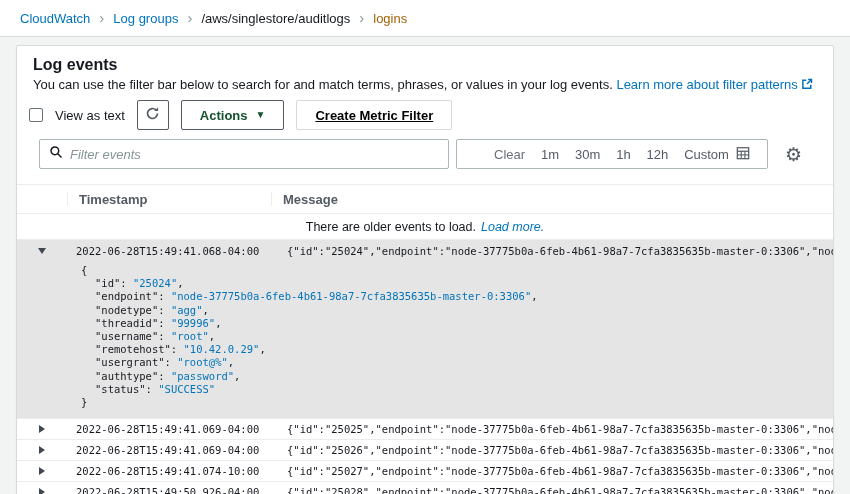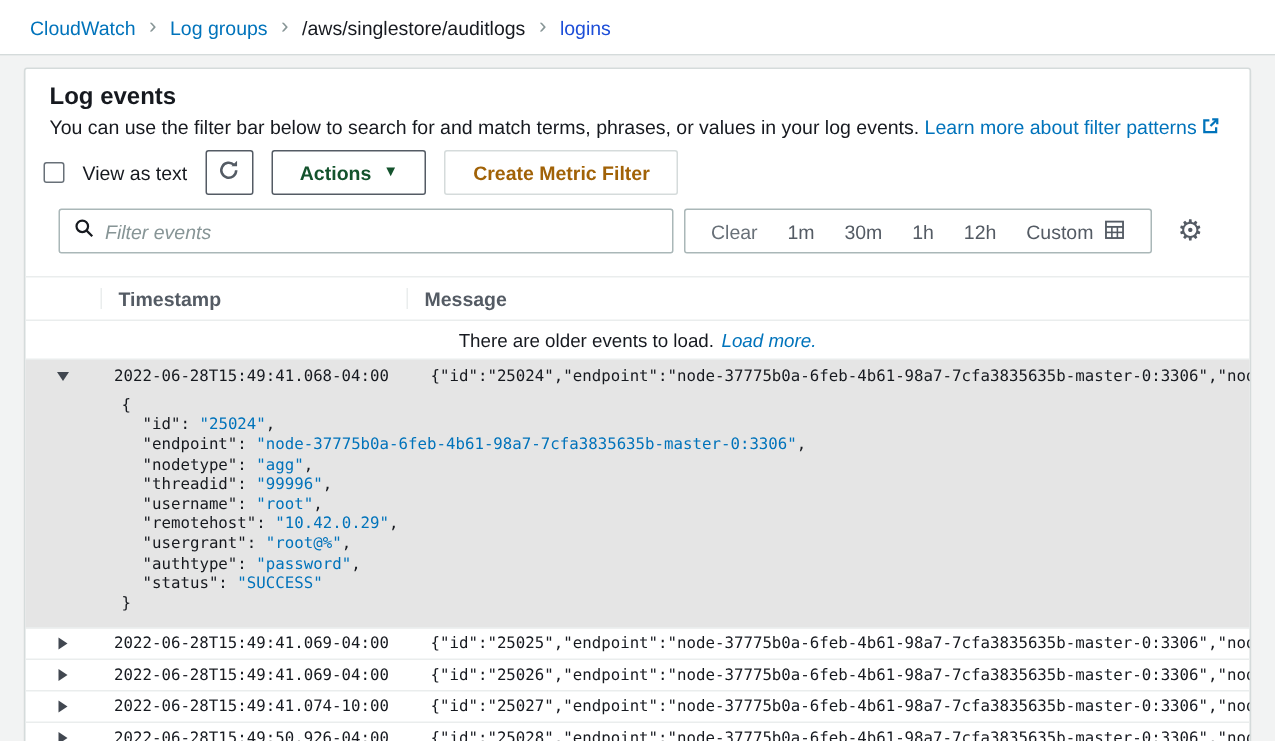--- a/index.html
+++ b/index.html
@@ -11,21 +11,21 @@
   }
   .mono { font-family: "DejaVu Sans Mono", "Liberation Mono", monospace; }
 
   
   .breadcrumb-bar {
     height: 37px; background: #fff; border-bottom: 1px solid #d5dbdb;
     display: flex; align-items: center; gap: 9px; padding: 0 20px; font-size: 13px;
   }
   .bc-link { color: #0073bb; text-decoration: none; cursor: pointer; }
   .bc-dark { color: #16191f; }
-  .bc-current { color: #1d4ed8; }
+  .bc-current { color: #a16207; }
   .bc-chev { color: #879596; font-size: 15px; line-height: 1; padding-bottom: 2px; }
 
   
   .card {
     margin: 8px 16px 0 16px; background: #fff;
     border: 1px solid #d5dbdb; border-radius: 2px;
     box-shadow: 0 1px 1px 0 rgba(0,28,36,.12);
     padding-top: 9px;
   }
   .card-head { padding: 0 16px; }
@@ -41,41 +41,41 @@
     background: #fff; display: inline-block; cursor: pointer;
   }
   .check-label { font-size: 13px; }
   .btn {
     height: 30px; background: #fff; border: 1px solid #545b64; border-radius: 2px;
     color: #14532d; font-weight: 700; font-size: 13px;
     display: inline-flex; align-items: center; justify-content: center; gap: 8px;
     padding: 0 18px; cursor: pointer; white-space: nowrap;
   }
   .btn-icon { width: 32px; padding: 0; }
-  .btn-disabled { border-color: #d5dbdb; color: #a16207; cursor: default; }
+  .btn-disabled { border-color: #d5dbdb; color: #000000; cursor: default; text-decoration: underline; }
   .caret { font-size: 10px; line-height: 1; }
 
   
   .filter-row { display: flex; align-items: center; padding: 16px 22px; height: 30px; margin-bottom: 14px; }
   .search-box {
     flex: 0 0 410px; height: 30px; border: 1px solid #aab7b8; border-radius: 2px;
     display: flex; align-items: center; gap: 7px; padding: 0 9px; background: #fff;
   }
   .search-box input {
     border: none; outline: none; width: 100%; font-size: 13px;
     font-family: "Liberation Sans", "DejaVu Sans", sans-serif; color: #16191f; background: transparent;
   }
   .search-box input::placeholder { font-style: italic; color: #879596; }
   .time-group {
     margin-left: 7px; width: 312px; height: 30px; border: 1px solid #aab7b8; border-radius: 2px;
     display: flex; align-items: center; justify-content: space-between; padding: 0 17px;
     font-size: 13px; color: #545b64; background: #fff;
   }
   .time-item { cursor: pointer; white-space: nowrap; }
-  .time-clear { color: #687078; }
+  .time-clear { color: #687078; margin-left: 20px; }
   .time-custom { display: inline-flex; align-items: center; gap: 7px; }
   .gear-btn { margin-left: auto; margin-right: 9px; cursor: pointer; border: none; background: transparent; }
   .gear-glyph { font-size: 19px; color: #545b64; line-height: 1; }
 
   
   .log-table { border-top: 1px solid #eaeded; }
   .grid-row { display: grid; grid-template-columns: 50px 204px 1fr; align-items: center; }
   .thead { height: 29px; border-bottom: 1px solid #eaeded; color: #545b64; font-size: 13px; font-weight: 700; }
   .th { position: relative; height: 100%; display: flex; align-items: center; padding: 0 12px; }
   .th.with-divider::before {

